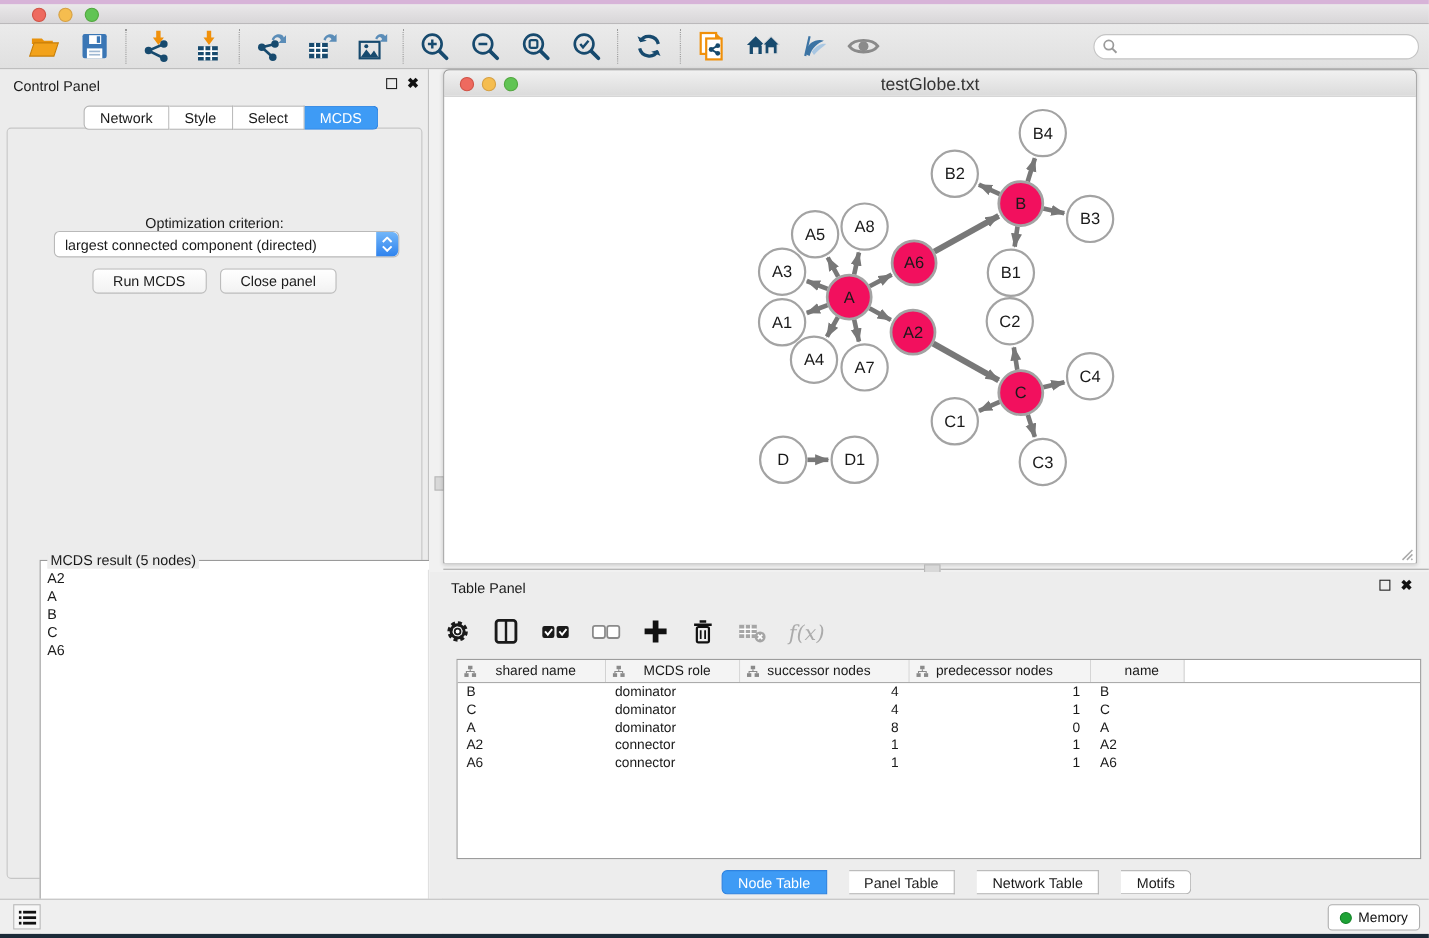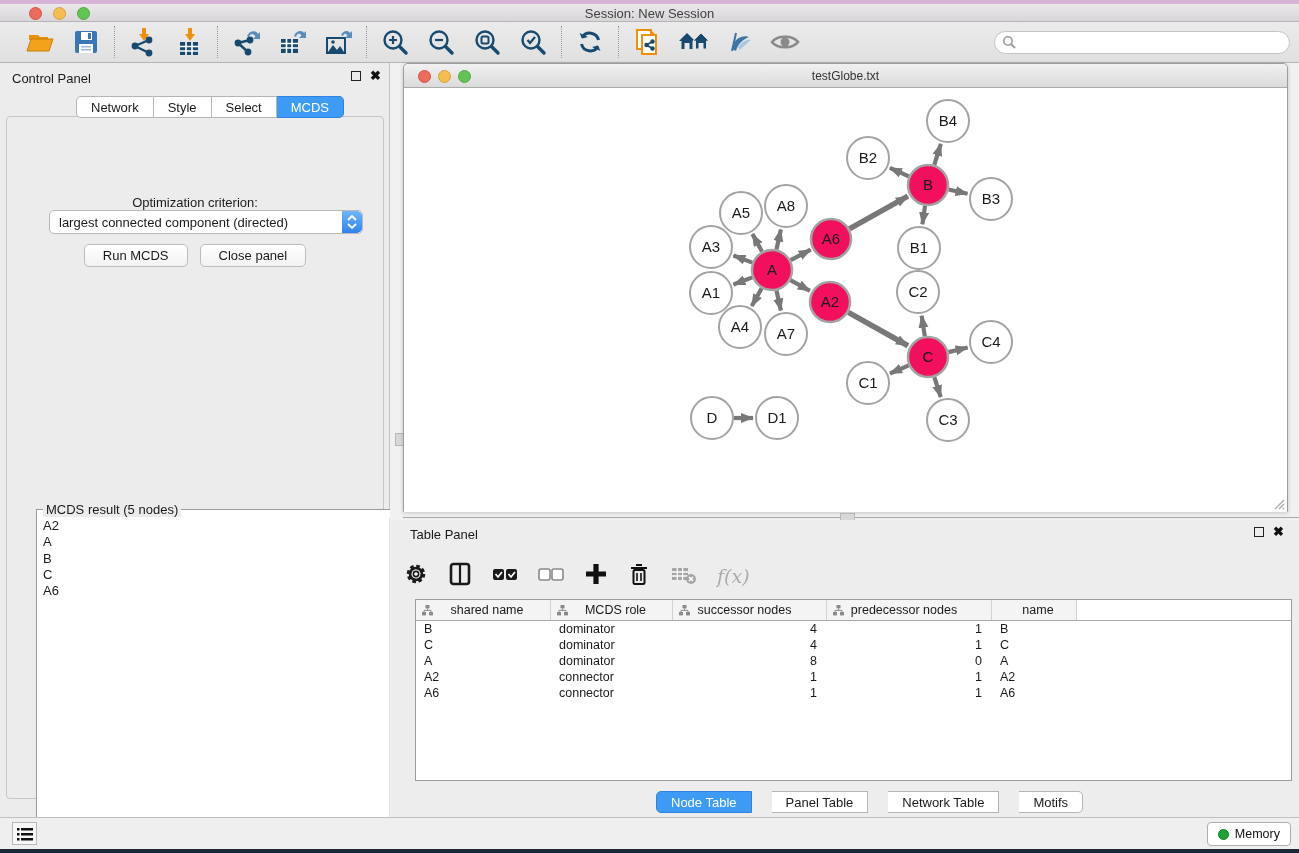--- a/index.html
+++ b/index.html
@@ -78,21 +78,21 @@
 
   .net-window { position:absolute; left:13px; top:0; width:885px; height:449px;
                 border:1px solid #9C9C9C; border-radius:5px 5px 0 0; background:#FFF;
                 box-shadow:0 1px 4px rgba(0,0,0,0.18); }
   .net-titlebar { position:absolute; left:0; top:0; width:100%; height:24px;
                   background:linear-gradient(#F1F1F1,#DBDBDB); border-bottom:1px solid #ABABAB;
                   border-radius:5px 5px 0 0; }
   .net-titlebar .traffic { top:6px; }
   .nt-red { left:14px; } .nt-yellow { left:34px; } .nt-green { left:54px; }
   .net-titlebar .title { position:absolute; left:0; right:0; top:5px; text-align:center;
-                         font-size:12px; color:#333; }
+                         font-size:16px; color:#333; }
   .net-canvas { position:absolute; left:0; top:24px; width:883px; height:424px; background:#FFF; }
   .resize-grip { position:absolute; right:2px; bottom:2px; width:12px; height:12px; }
 
   .h-splitter { position:absolute; left:13px; top:454px; width:896px; height:1px; background:#A8A8A8; }
   .h-splitter-handle { position:absolute; left:450px; top:450px; width:15px; height:8px;
                        background:#D8D8D8; border:1px solid #B8B8B8; }
 
   
   .table-panel { position:absolute; left:1px; top:457px; width:908px; height:297px; background:#EDEDED; }
   .tp-head { position:absolute; left:0; top:0; width:100%; height:26px; }
@@ -133,21 +133,20 @@
 <body>
 
 <div id="app">
 
   <div class="desktop-strip-top"></div>
 
   <div class="titlebar">
     <div class="traffic t-red"></div>
     <div class="traffic t-yellow"></div>
     <div class="traffic t-green"></div>
-    <div class="title">Session: New Session</div>
   </div>
 
   <div class="toolbar">
     <div class="tb-group">
       <div class="tb-btn">
         <svg width="30" height="30">
             <path d="M4 8 h9 l2 2 h8 v3 h-19 z" fill="#E8920C"></path>
             <path d="M2 24 L6 12 h22 L24 24 z" fill="#F2A21B" stroke="#C87F08" stroke-width="1"></path>
           </svg>
       </div>

